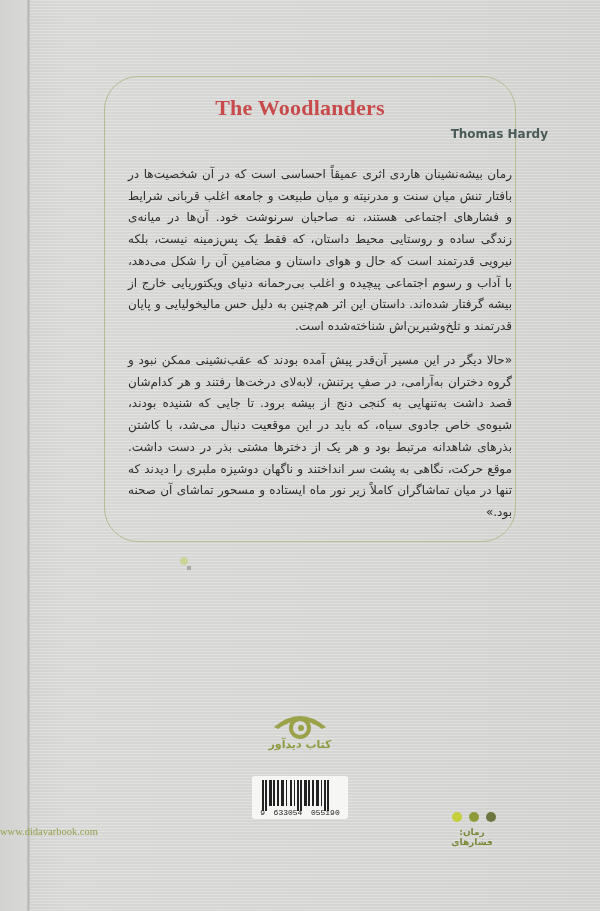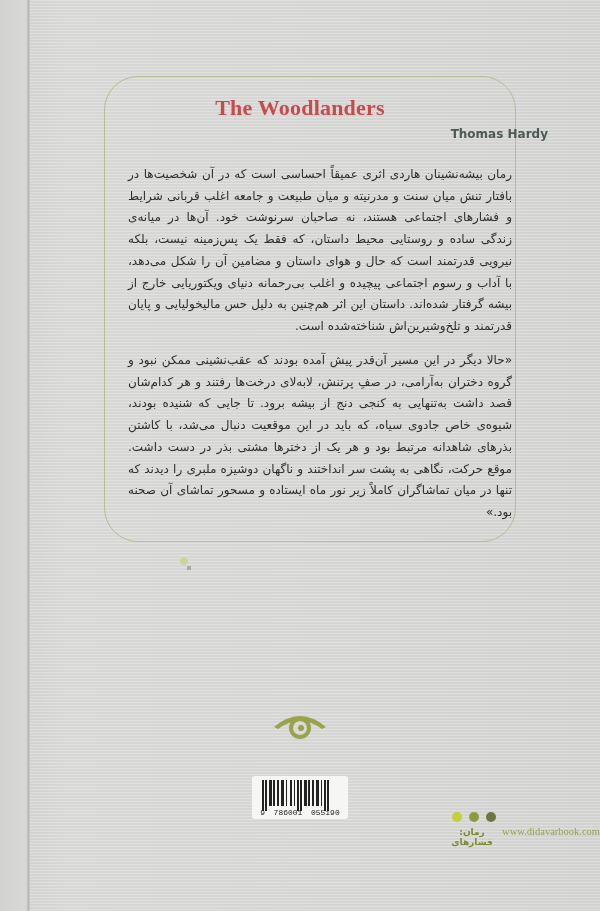--- a/index.html
+++ b/index.html
@@ -88,21 +88,21 @@
     .bars span { display: block; background: #222; height: 100%; }
     .bars span.long { height: 31px; }
     .bars span.gap { background: transparent; }
     .barcode-num {
       position: absolute; left: 0; width: 96px; bottom: 2px;
       font-family: "Liberation Mono", monospace; font-size: 8px; color: #222;
       display: flex; justify-content: space-around; padding: 0 4px; box-sizing: border-box;
     }
     .website {
       position: absolute; left: 0; width: 600px; top: 826px;
-      text-align: right;
+      text-align: left;
       font-family: "Liberation Serif", serif;
       font-size: 10.5px; color: #9aa050;
     }
     .dots {
       position: absolute; left: 452px; top: 812px; display: flex; gap: 7px;
     }
     .dot { width: 10px; height: 10px; border-radius: 50%; }
     .category {
       position: absolute; left: 440px; top: 827px; width: 64px;
       text-align: center; direction: rtl;
@@ -125,20 +125,21 @@
   <div class="para para2">«حالا دیگر در این مسیر آن‌قدر پیش آمده بودند که عقب‌نشینی ممکن نبود و گروه دختران به‌آرامی، در صفِ پرتنش، لابه‌لای درخت‌ها رفتند و هر کدام‌شان قصد داشت به‌تنهایی به کنجی دنج از بیشه برود. تا جایی که شنیده بودند، شیوه‌ی خاص جادوی سیاه، که باید در این موقعیت دنبال می‌شد، با کاشتن بذرهای شاهدانه مرتبط بود و هر یک از دخترها مشتی بذر در دست داشت. موقع حرکت، نگاهی به پشت سر انداختند و ناگهان دوشیزه ملبری را دیدند که تنها در میان تماشاگران کاملاً زیر نور ماه ایستاده و مسحور تماشای آن صحنه بود.»</div>
 
   <div class="speck"></div>
   <div class="speck2"></div>
 
   <svg class="logo" viewBox="0 0 60 34">
     <path d="M4 20 Q30 -2 56 20 L52 22 Q30 6 8 22 Z" fill="#9aa24a"></path>
     <circle cx="30" cy="21" r="9" fill="none" stroke="#9aa24a" stroke-width="4"></circle>
     <circle cx="31" cy="21" r="3" fill="#9aa24a"></circle>
   </svg>
+  <div class="logo-text">کتاب دیدآور</div>
 
 
   <div class="barcode">
     <div class="bars">
       <span class="long" style="width:1.5px"></span>
         <span class="gap" style="width:1.5px"></span>
       <span class="long" style="width:1.5px"></span>
         <span class="gap" style="width:2px"></span>
       <span style="width:3px"></span>
         <span class="gap" style="width:1.5px"></span>
@@ -167,21 +168,21 @@
       <span style="width:3px"></span>
         <span class="gap" style="width:2px"></span>
       <span style="width:1.5px"></span>
         <span class="gap" style="width:2px"></span>
       <span class="long" style="width:1.5px"></span>
         <span class="gap" style="width:1.5px"></span>
       <span class="long" style="width:1.5px"></span>
     </div>
     <div class="barcode-num">
       <span>9</span>
-      <span>786001</span>
+      <span>633054</span>
       <span>055190</span>
     </div>
   </div>
 
   <div class="website">www.didavarbook.com</div>
 
   <div class="dots">
     <div class="dot" style="background:#c4cf3a"></div>
     <div class="dot" style="background:#8f9a3a"></div>
     <div class="dot" style="background:#6e7640"></div>

